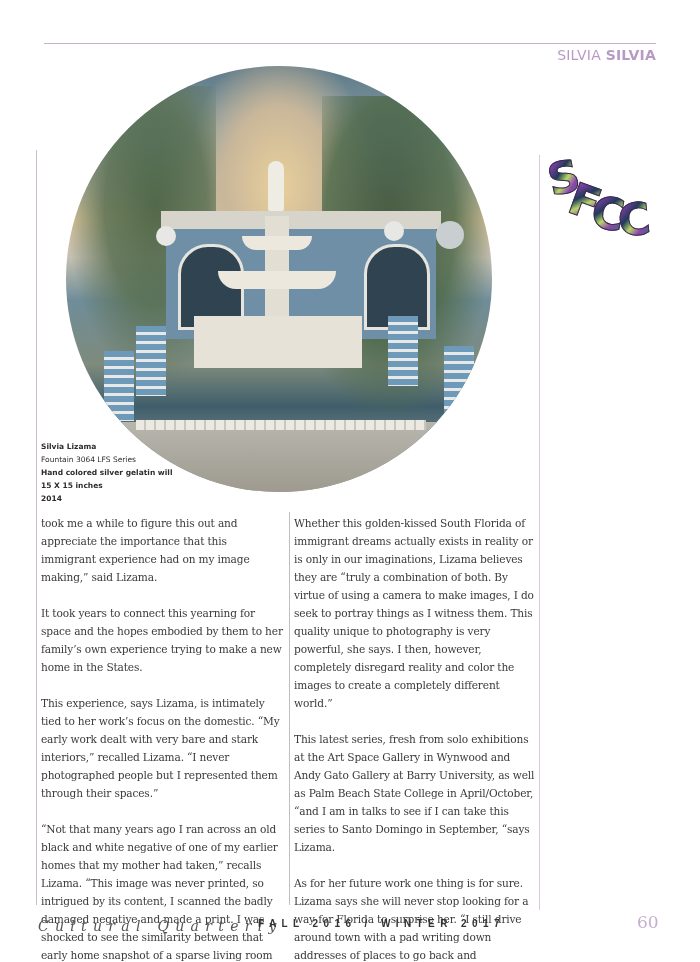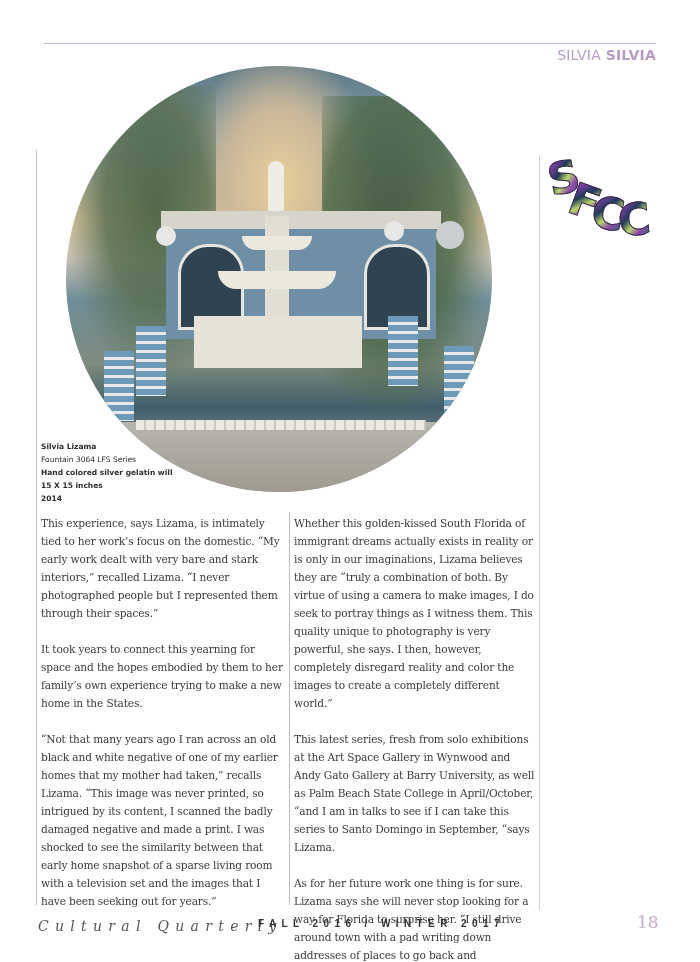--- a/index.html
+++ b/index.html
@@ -118,27 +118,28 @@
 </div>
 
 <div class="logo">
   <span class="l-s">S</span>
   <span class="l-f">F</span>
   <span class="l-c1">C</span>
   <span class="l-c2">C</span>
 </div>
 
 <div class="column left">
+  <p>took me a while to figure this out and appreciate the importance that this immigrant experience had on my image making,” said Lizama.</p>
+  <p>It took years to connect this yearning for space and the hopes embodied by them to her family’s own experience trying to make a new home in the States.</p>
   <p>This experience, says Lizama, is intimately tied to her work’s focus on the domestic. “My early work dealt with very bare and stark interiors,” recalled Lizama. “I never photographed people but I represented them through their spaces.”</p>
-  <p>It took years to connect this yearning for space and the hopes embodied by them to her family’s own experience trying to make a new home in the States.</p>
   <p>“Not that many years ago I ran across an old black and white negative of one of my earlier homes that my mother had taken,” recalls Lizama. “This image was never printed, so intrigued by its content, I scanned the badly damaged negative and made a print.  I was shocked to see the similarity between that early home snapshot of a sparse living room with a television set and the images that I have been seeking out for years.”</p>
 </div>
 
 <div class="column right">
   <p>Whether this golden-kissed South Florida of immigrant dreams actually exists in reality or is only in our imaginations, Lizama believes they are “truly a combination of both. By virtue of using a camera to make images, I do seek to portray things as I witness them. This quality unique to photography is very powerful, she says. I then, however, completely disregard reality and color the images to create a completely different world.”</p>
   <p>This latest series, fresh from solo exhibitions at the Art Space Gallery in Wynwood and Andy Gato Gallery at Barry University, as well as Palm Beach State College in April/October, “and I am in talks to see if I can take this series to Santo Domingo in September, “says Lizama.</p>
   <p><span>As for her future work one thing is for sure. Lizama says she will never stop looking for a way for Florida to surprise her. “I still drive around town with a pad writing down addresses of places to go back and photograph,” she confessed. “Some series will never leave me.”</span></p>
 
 </div>
 
 <div class="footer-pub">Cultural Quarterly</div>
 <div class="footer-issue">FALL 2016 / WINTER 2017</div>
-<div class="page-number">18</div>
+<div class="page-number">60</div>
 
 </body></html>

